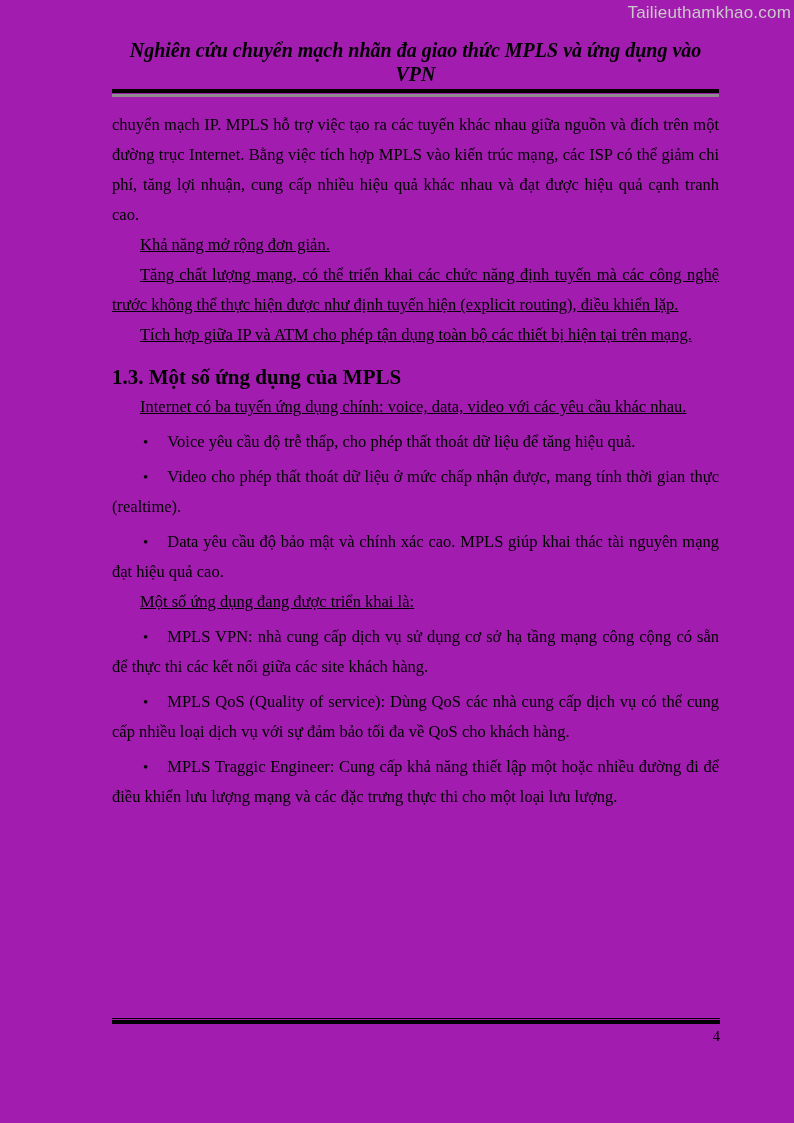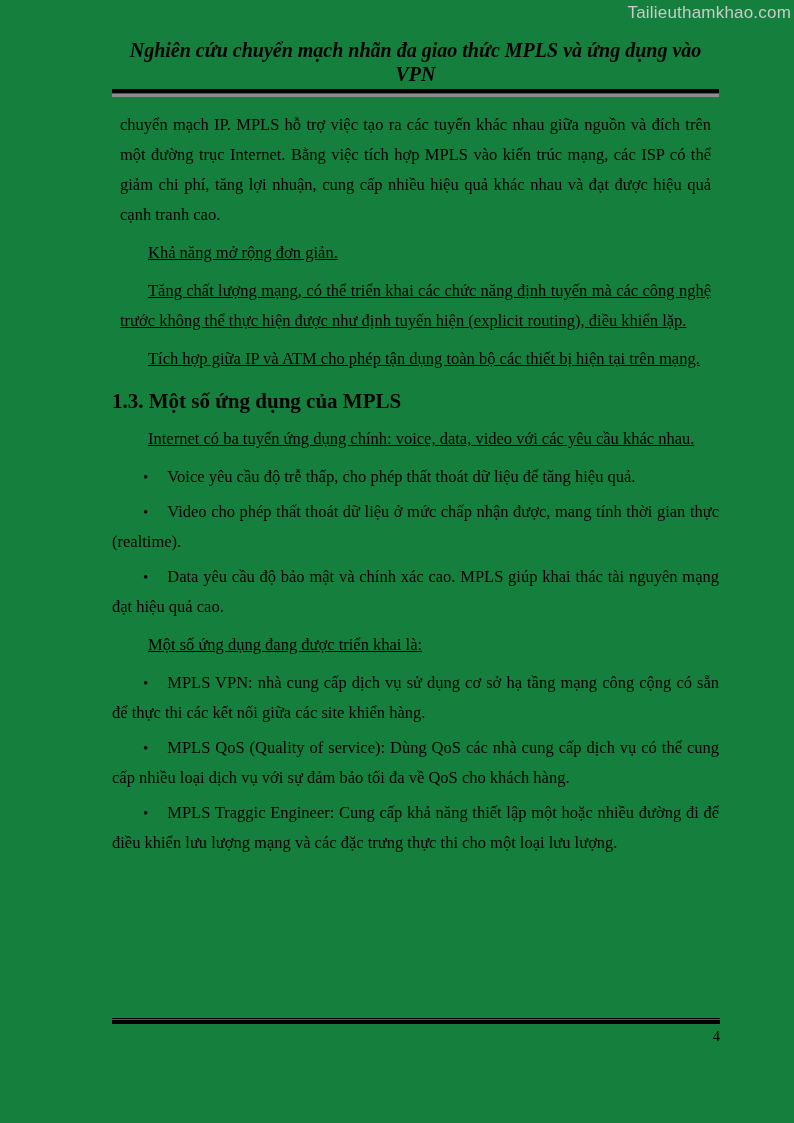--- a/index.html
+++ b/index.html
@@ -4,21 +4,21 @@
 <style>
   html, body {
     margin: 0;
     padding: 0;
     background: #ffffff;
   }
   .page {
     position: relative;
     width: 794px;
     height: 1123px;
-    background: #15803d;
+    background: #a21caf;
     overflow: hidden;
     font-family: "Liberation Serif", serif;
     color: #000000;
   }
   .watermark {
     position: absolute;
     top: 3px;
     right: 3px;
     font-family: "Liberation Sans", sans-serif;
     font-size: 17px;
@@ -48,21 +48,21 @@
   }
   .header-rule .rule-gray {
     height: 3px;
     background: #8c8c8c;
     margin-top: 1px;
   }
   .body-text {
     margin-top: 13px;
   }
   .para {
-    margin: 8px;
+    margin: 0;
     font-size: 16.5px;
     line-height: 30px;
     text-align: justify;
   }
   .para.indent {
     text-indent: 28px;
     text-decoration: underline;
   }
   .section-heading {
     font-size: 21px;
@@ -143,21 +143,21 @@
         <span class="marker">•</span><span>Video cho phép thất thoát dữ liệu ở mức chấp nhận được, mang tính thời gian thực (realtime).</span>
       </p>
 
       <p class="bullet">
         <span class="marker">•</span><span>Data yêu cầu độ bảo mật và chính xác cao. MPLS giúp khai thác tài nguyên mạng đạt hiệu quả cao.</span>
       </p>
 
       <p class="para indent">Một số ứng dụng đang được triển khai là:</p>
 
       <p class="bullet">
-        <span class="marker">•</span><span>MPLS VPN: nhà cung cấp dịch vụ sử dụng cơ sở hạ tầng mạng công cộng có sẵn để thực thi các kết nối giữa các site khiển hàng.</span>
+        <span class="marker">•</span><span>MPLS VPN: nhà cung cấp dịch vụ sử dụng cơ sở hạ tầng mạng công cộng có sẵn để thực thi các kết nối giữa các site khách hàng.</span>
       </p>
 
       <p class="bullet">
         <span class="marker">•</span><span>MPLS QoS (Quality of service): Dùng QoS các nhà cung cấp dịch vụ có thể cung cấp nhiều loại dịch vụ với sự đảm bảo tối đa về QoS cho khách hàng.</span>
       </p>
 
       <p class="bullet">
         <span class="marker">•</span><span>MPLS Traggic Engineer: Cung cấp khả năng thiết lập một hoặc nhiều đường đi để điều khiển lưu lượng mạng và các đặc trưng thực thi cho một loại lưu lượng.</span>
       </p>
 

